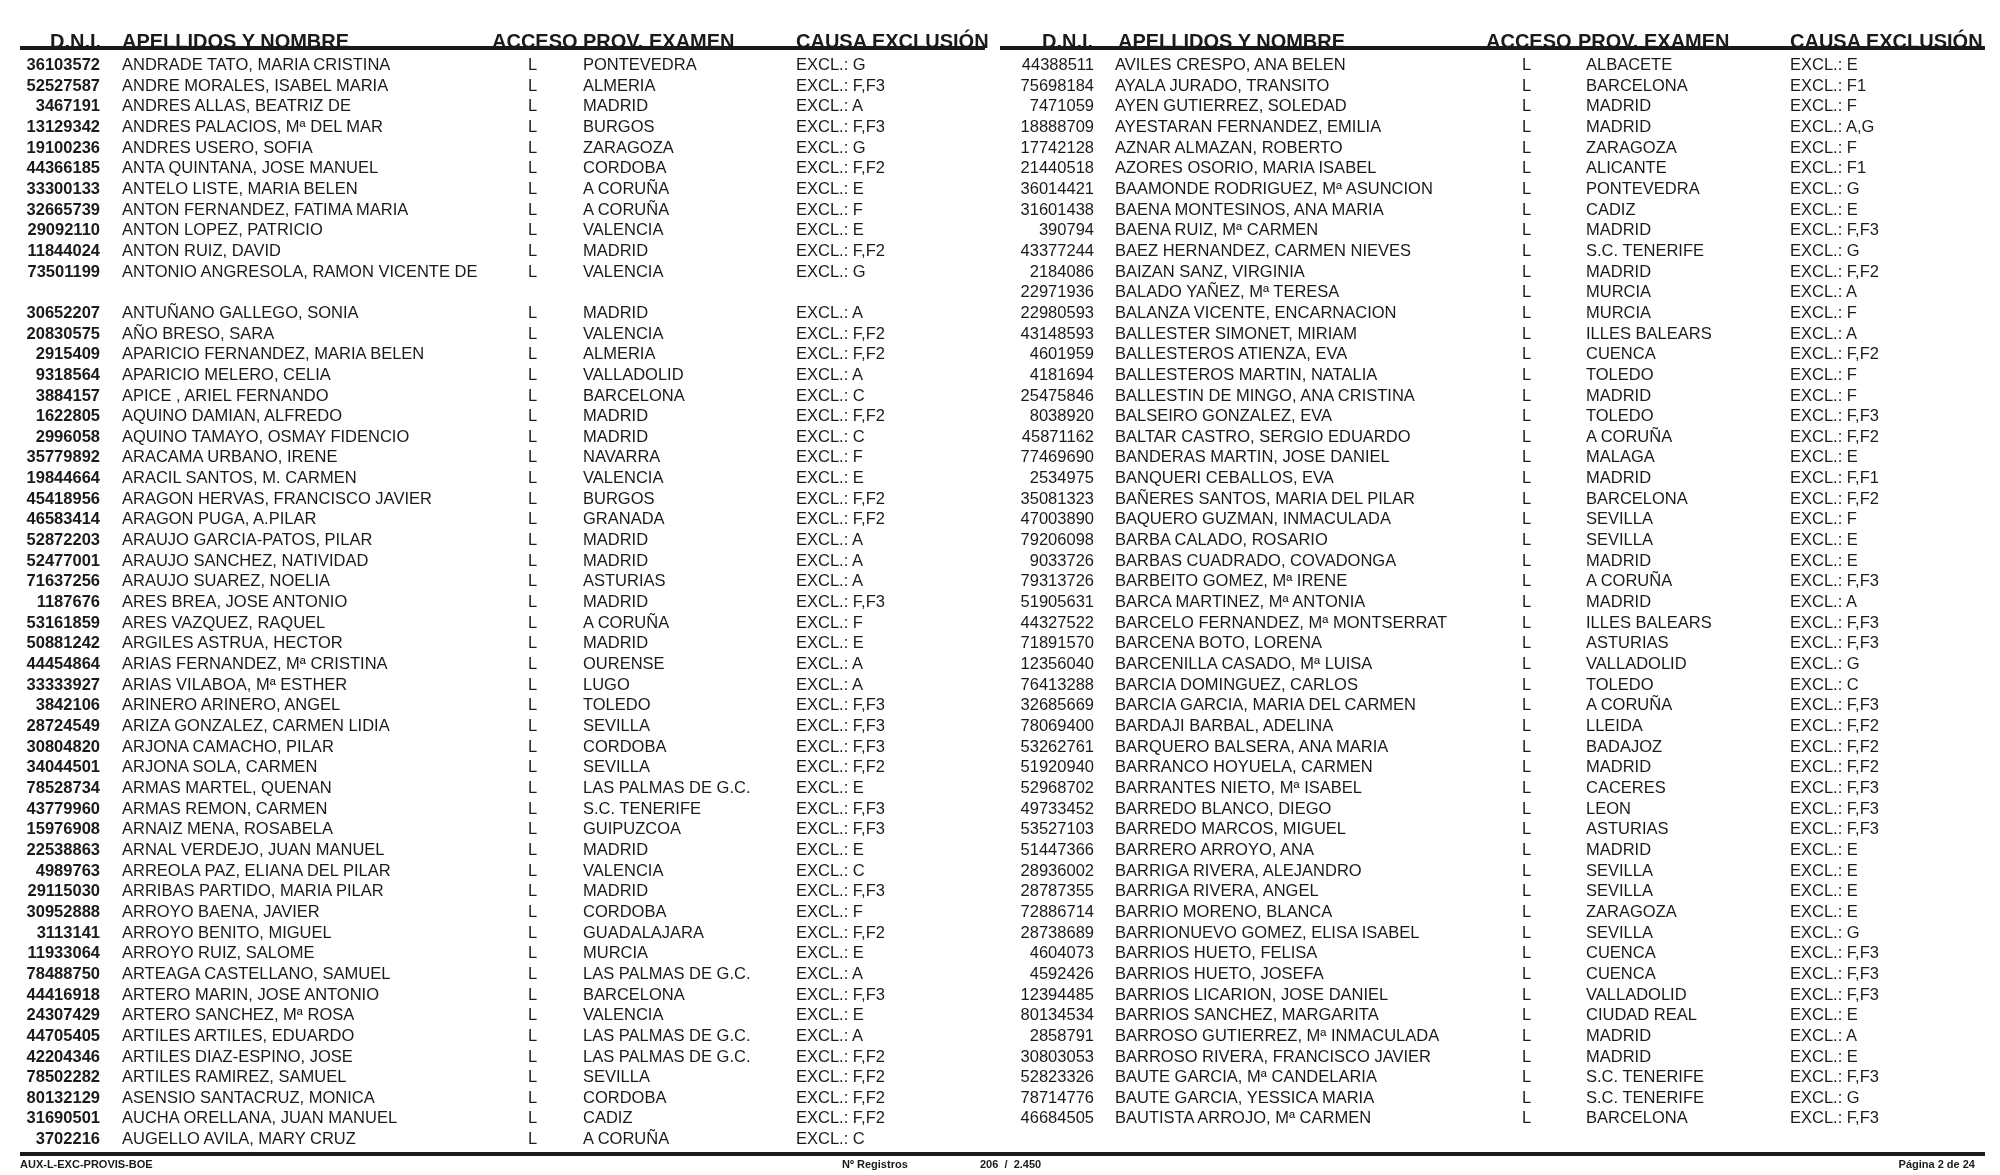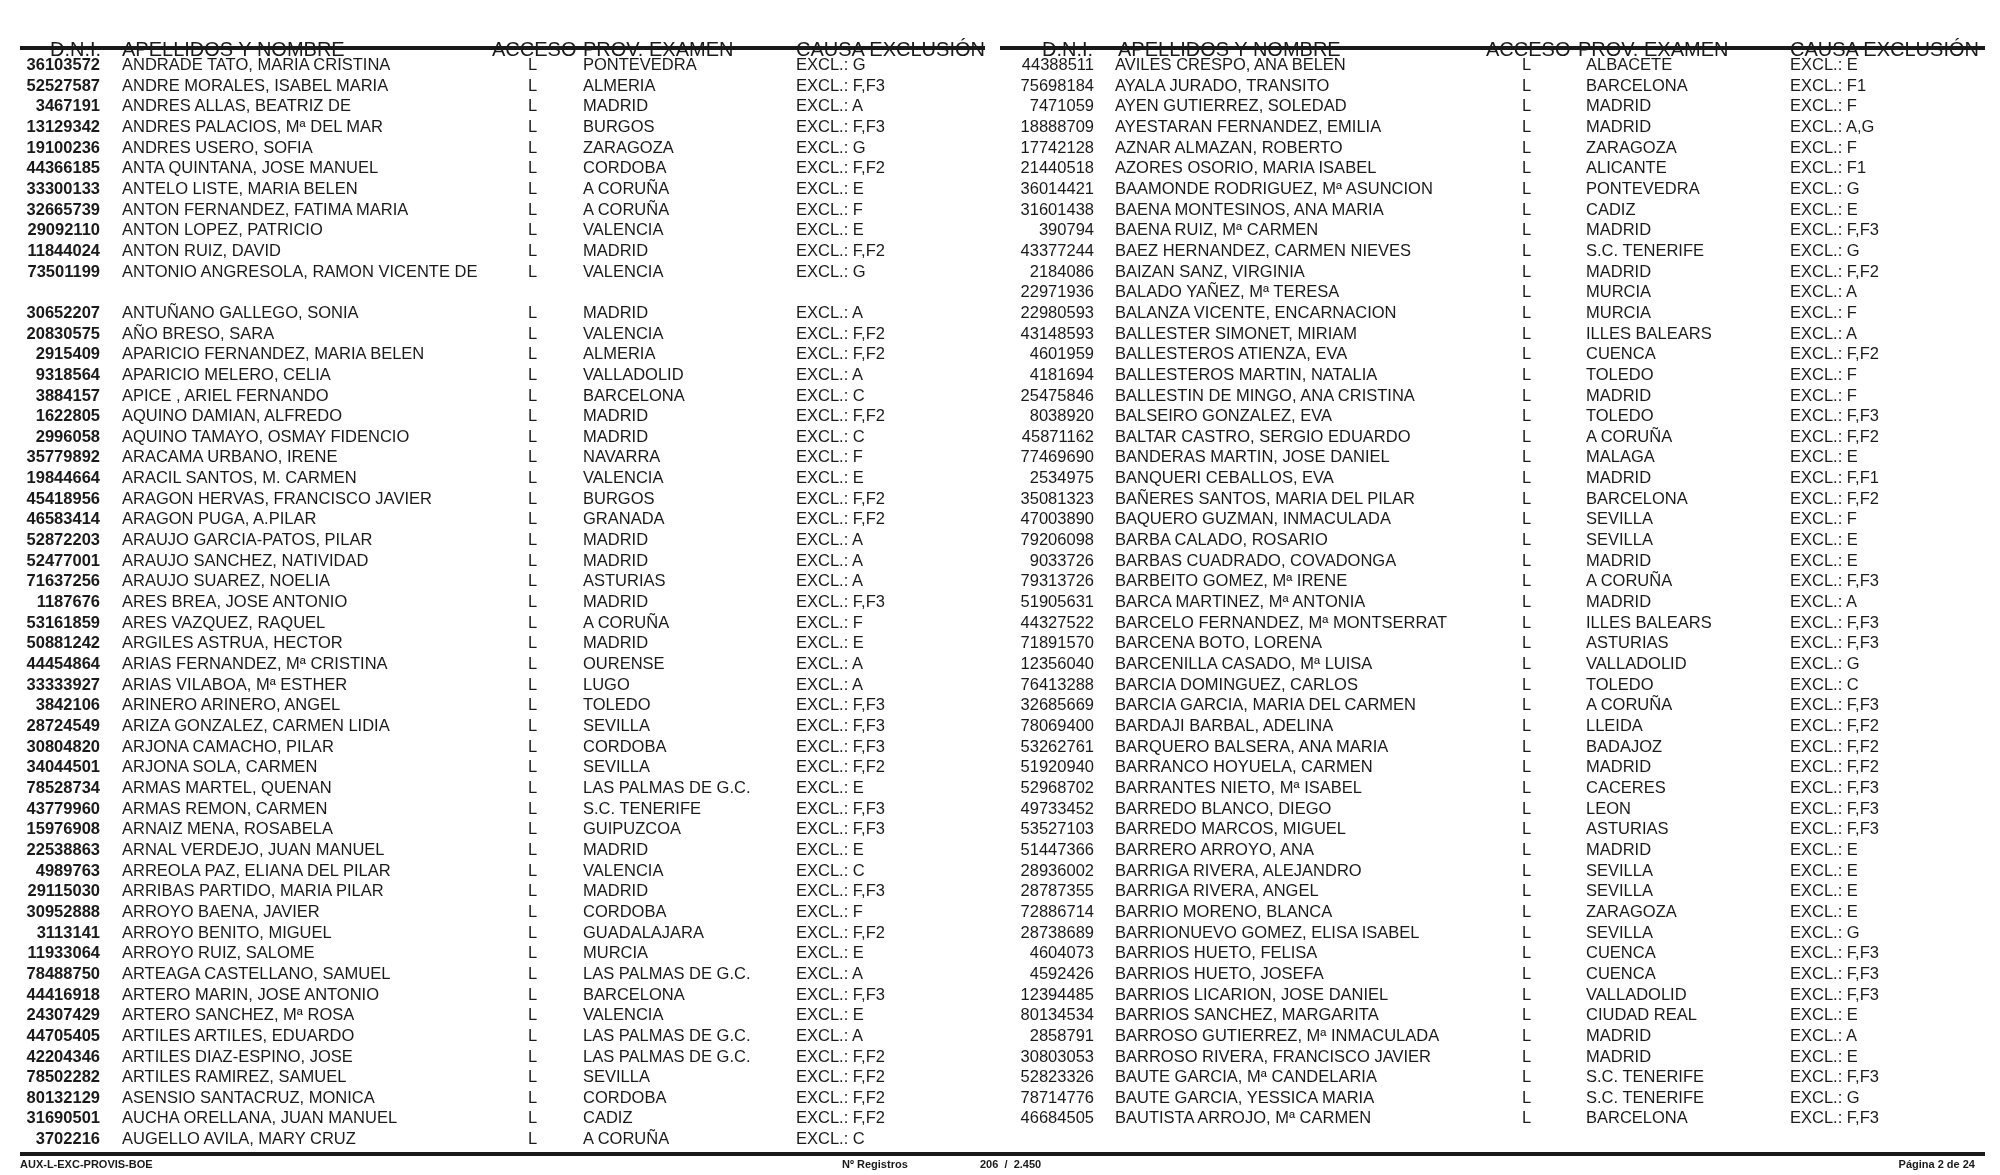--- a/index.html
+++ b/index.html
@@ -2,21 +2,21 @@
 <html><head>
 <meta charset="utf-8">
 <style>
   html, body { margin: 0; padding: 0; background: #ffffff; }
   body { width: 2000px; height: 1175px; position: relative; overflow: hidden;
          font-family: "Liberation Sans", sans-serif; color: #1a1a1a; }
   .table { position: absolute; top: 20px; }
   .table.left { left: 20px; width: 965px; }
   .table.right { left: 1000px; width: 985px; }
   .hdr { position: relative; height: 26px; border-bottom: 4px solid #1a1a1a; }
-  .hdr span { position: absolute; top: 18px; font-weight: normal; font-size: 20px; white-space: nowrap; }
+  .hdr span { position: absolute; top: 10px; font-weight: bold; font-size: 20px; white-space: nowrap; }
   .rows { position: relative; margin-top: 4px; }
   .row { position: relative; height: 20.67px; font-size: 16.5px; line-height: 20.67px; white-space: nowrap; }
   .row.wrap2 { height: 41.34px; }
   .row span { position: absolute; top: 0; }
   .row .name { white-space: normal; line-height: 20.67px; }
   
   .left .c-dni { right: calc(965px - 80px); text-align: right; font-weight: bold; }
   .left .c-name { left: 102px; }
   .left .c-acc { left: 508px; }
   .left .c-prov { left: 563px; }

